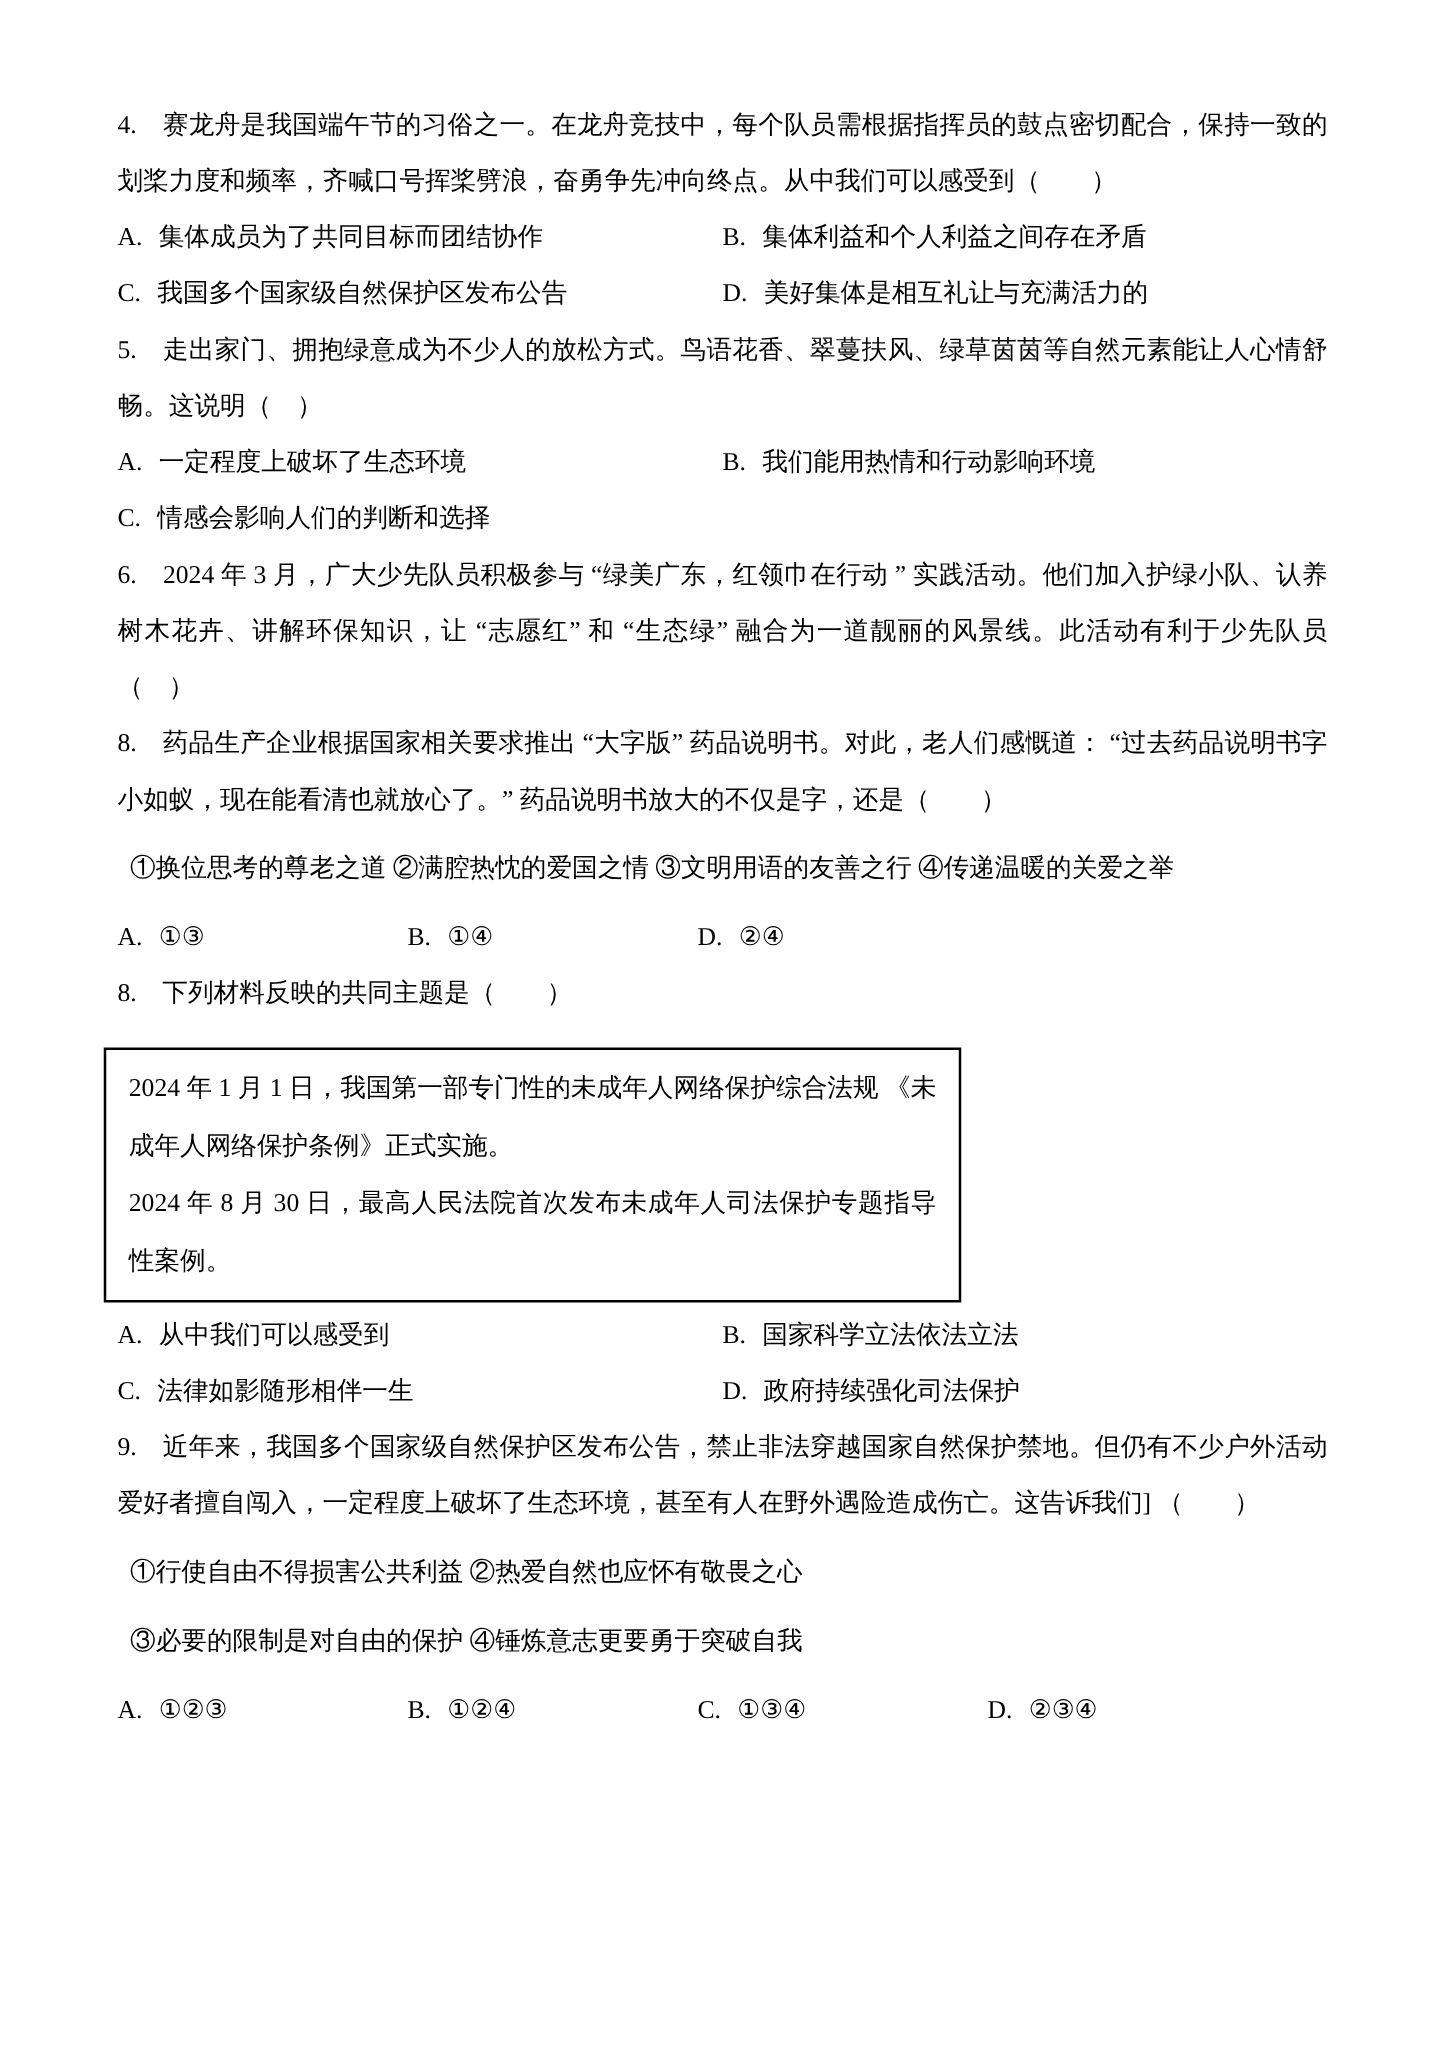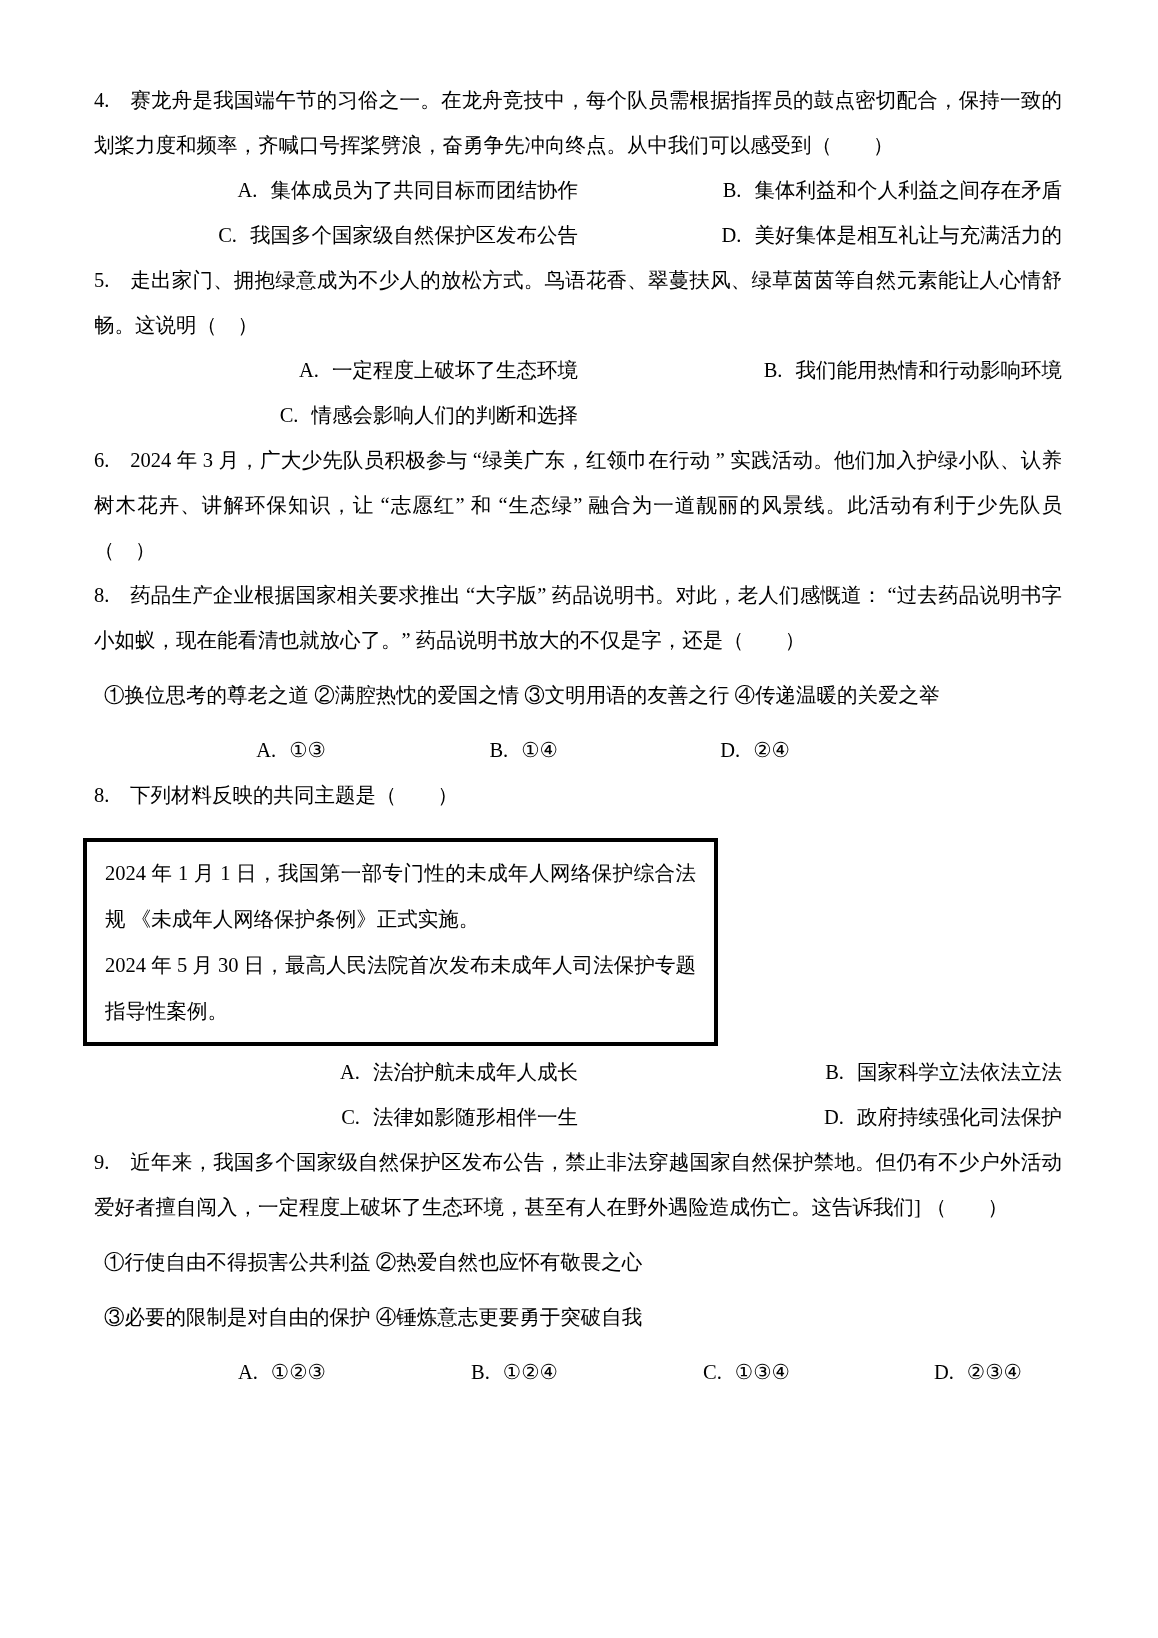--- a/index.html
+++ b/index.html
@@ -27,35 +27,34 @@
     margin: 0;
     text-align: justify;
   }
   .statement {
     margin: 10px;
   }
   .opts {
     display: flex;
     flex-wrap: wrap;
     margin: 0;
-    text-align: right;
   }
   .opts.cols2 .opt {
     box-sizing: border-box;
     width: 50%;
   }
   .opts.cols4 .opt {
     box-sizing: border-box;
     width: 232px;
   }
   .opt .lbl { margin-right: 13px; }
   .material {
     box-sizing: border-box;
-    width: 635px;
-    border: 4px solid #000000;
+    width: 686px;
+    border: 2px solid #000000;
     margin: 20px 13px 4px -11px;
     padding: 8px 18px;
     line-height: 46px;
     text-align: justify;
   }
   .material p { margin: 0; }
 </style>
 </head>
 <body>
 
@@ -91,24 +90,24 @@
       <div class="opt"><span class="lbl">A.</span><span>①③</span></div>
       <div class="opt"><span class="lbl">B.</span><span>①④</span></div>
       <div class="opt"><span class="lbl">D.</span><span>②④</span></div>
     </div>
   </section>
 
   <section class="q">
     <p class="stem">8.　下列材料反映的共同主题是（　　）</p>
     <div class="material">
       <p>2024 年 1 月 1 日，我国第一部专门性的未成年人网络保护综合法规 《未成年人网络保护条例》正式实施。</p>
-      <p>2024 年 5 月 30 日，最高人民法院首次发布未成年人司法保护专题指导性案例。</p>
+      <p>2024 年 8 月 30 日，最高人民法院首次发布未成年人司法保护专题指导性案例。</p>
     </div>
     <div class="opts cols2">
-      <div class="opt"><span class="lbl">A.</span><span>法治护航未成年人成长</span></div>
+      <div class="opt"><span class="lbl">A.</span><span>从中我们可以感受到</span></div>
       <div class="opt"><span class="lbl">B.</span><span>国家科学立法依法立法</span></div>
       <div class="opt"><span class="lbl">C.</span><span>法律如影随形相伴一生</span></div>
       <div class="opt"><span class="lbl">D.</span><span>政府持续强化司法保护</span></div>
     </div>
   </section>
 
   <section class="q">
     <p class="stem">9.　近年来，我国多个国家级自然保护区发布公告，禁止非法穿越国家自然保护禁地。但仍有不少户外活动爱好者擅自闯入，一定程度上破坏了生态环境，甚至有人在野外遇险造成伤亡。这告诉我们] （　　）</p>
     <p class="statement">①行使自由不得损害公共利益 ②热爱自然也应怀有敬畏之心</p>
     <p class="statement">③必要的限制是对自由的保护 ④锤炼意志更要勇于突破自我</p>

